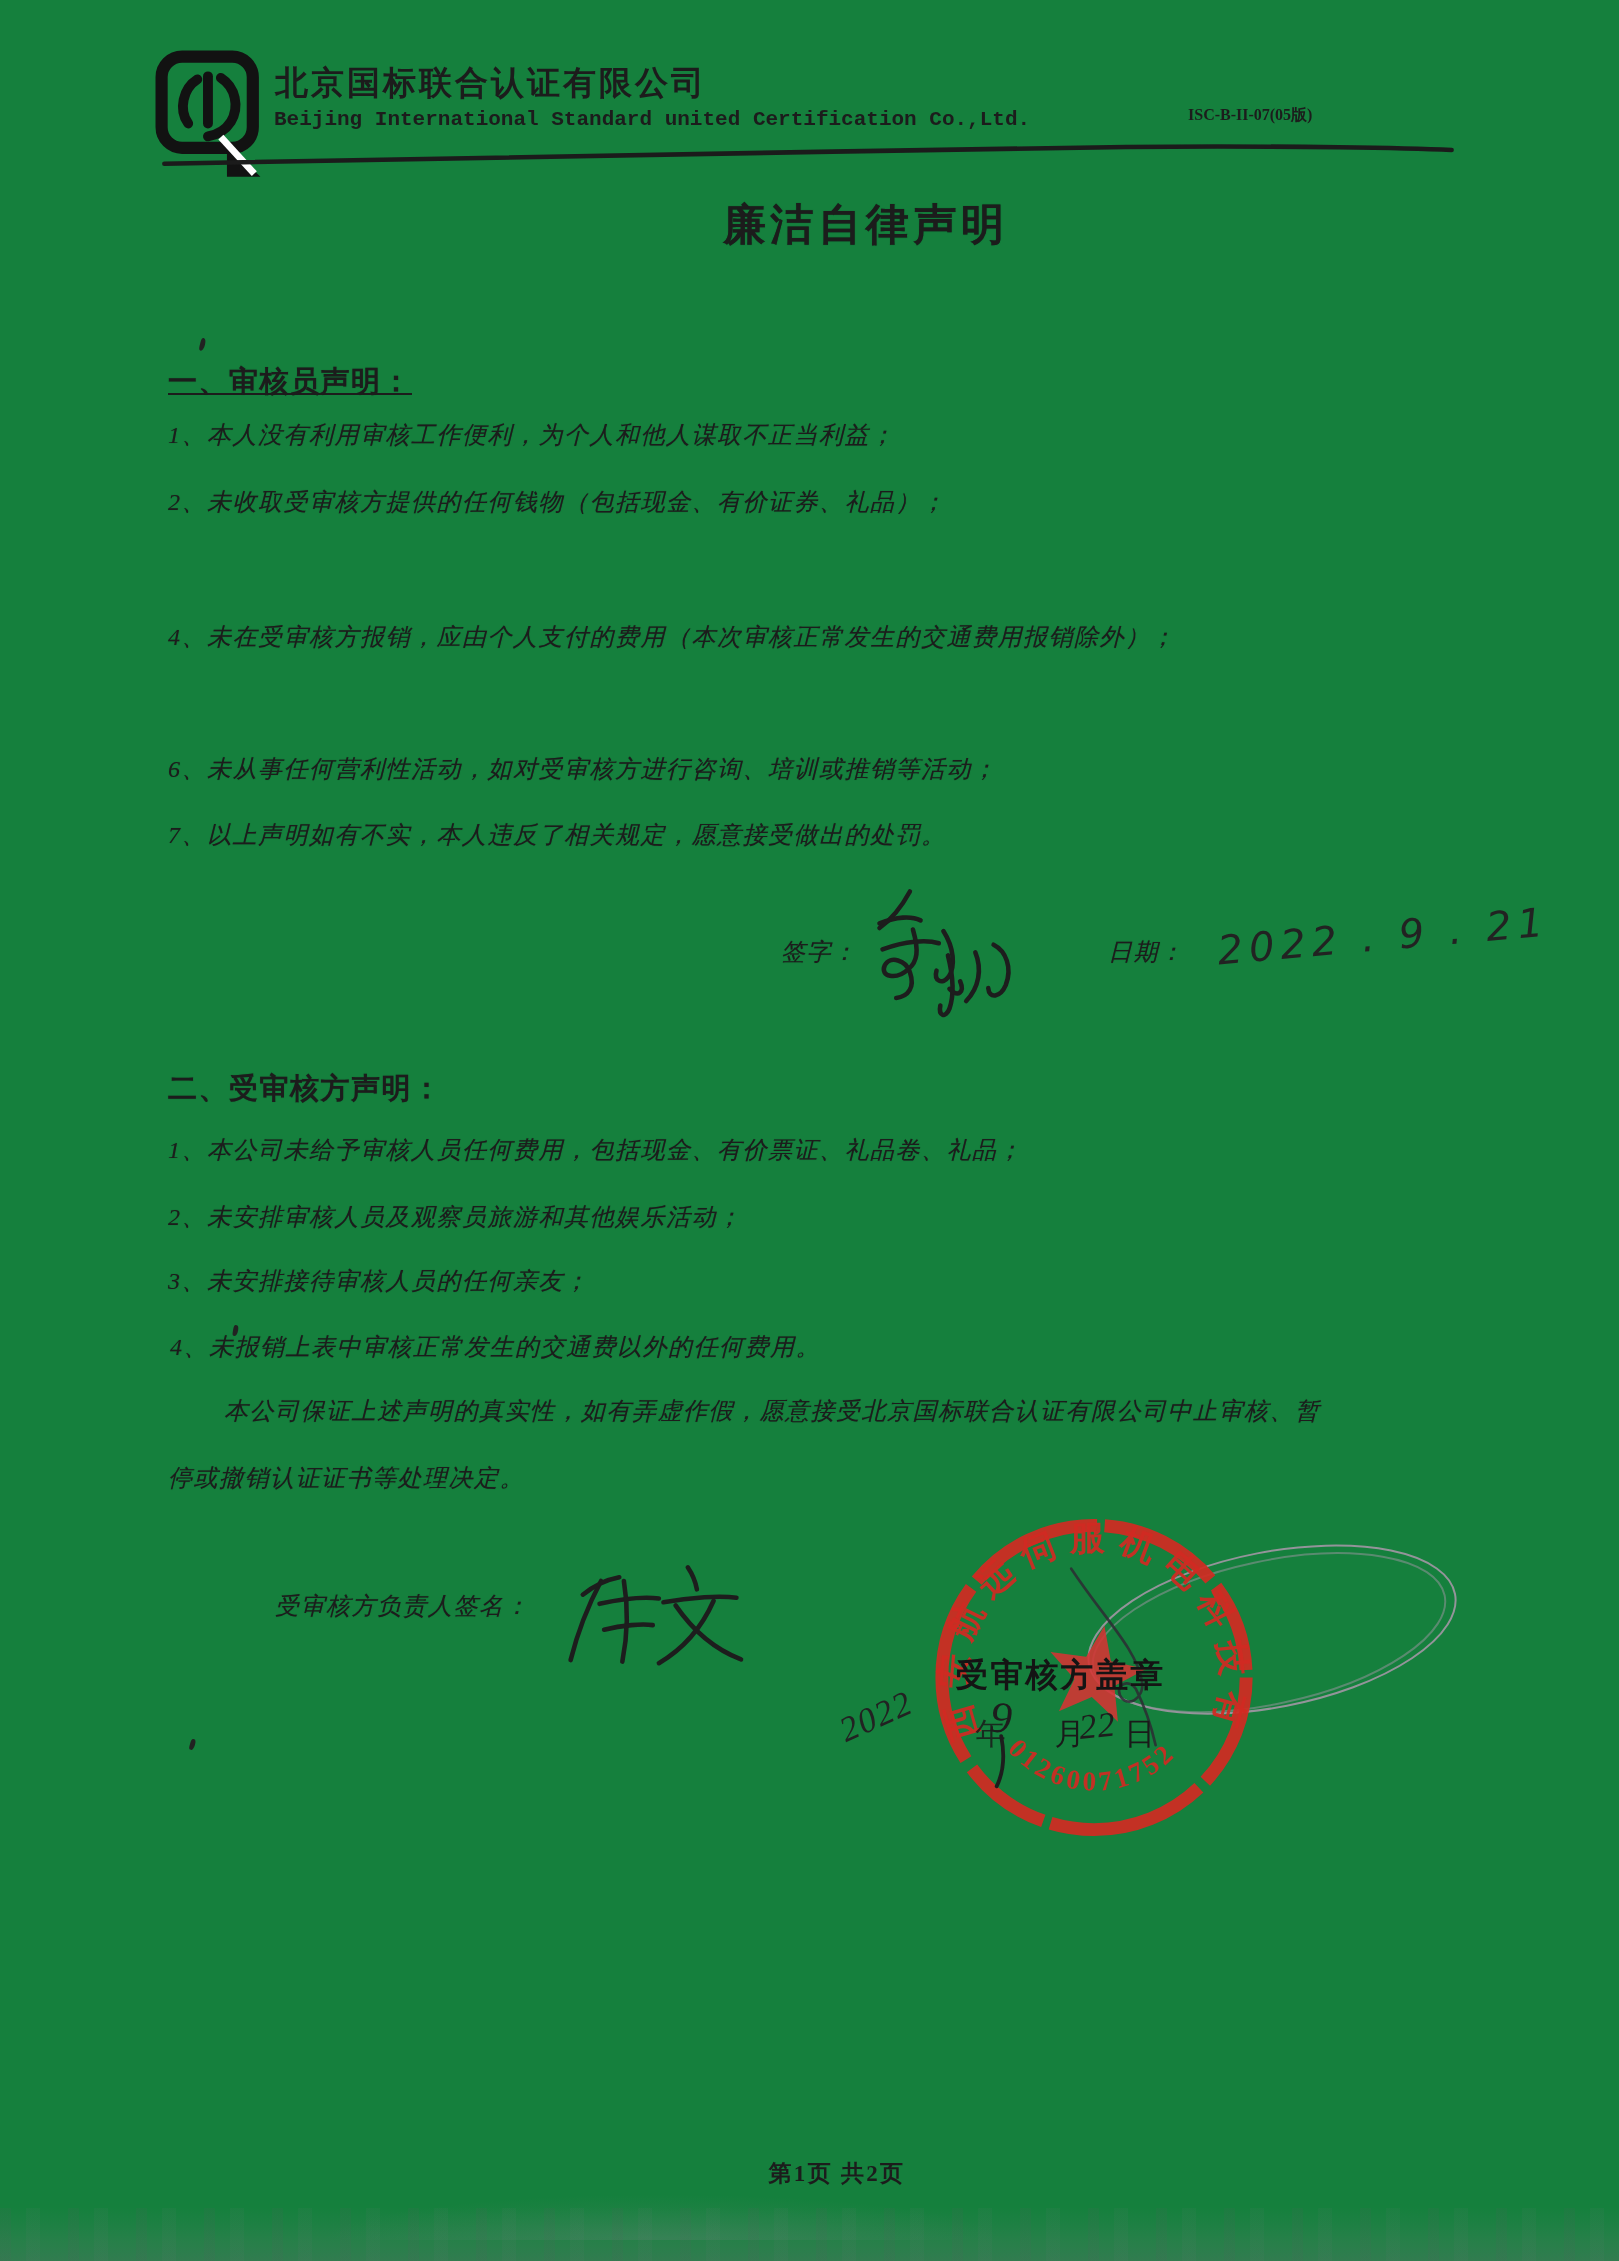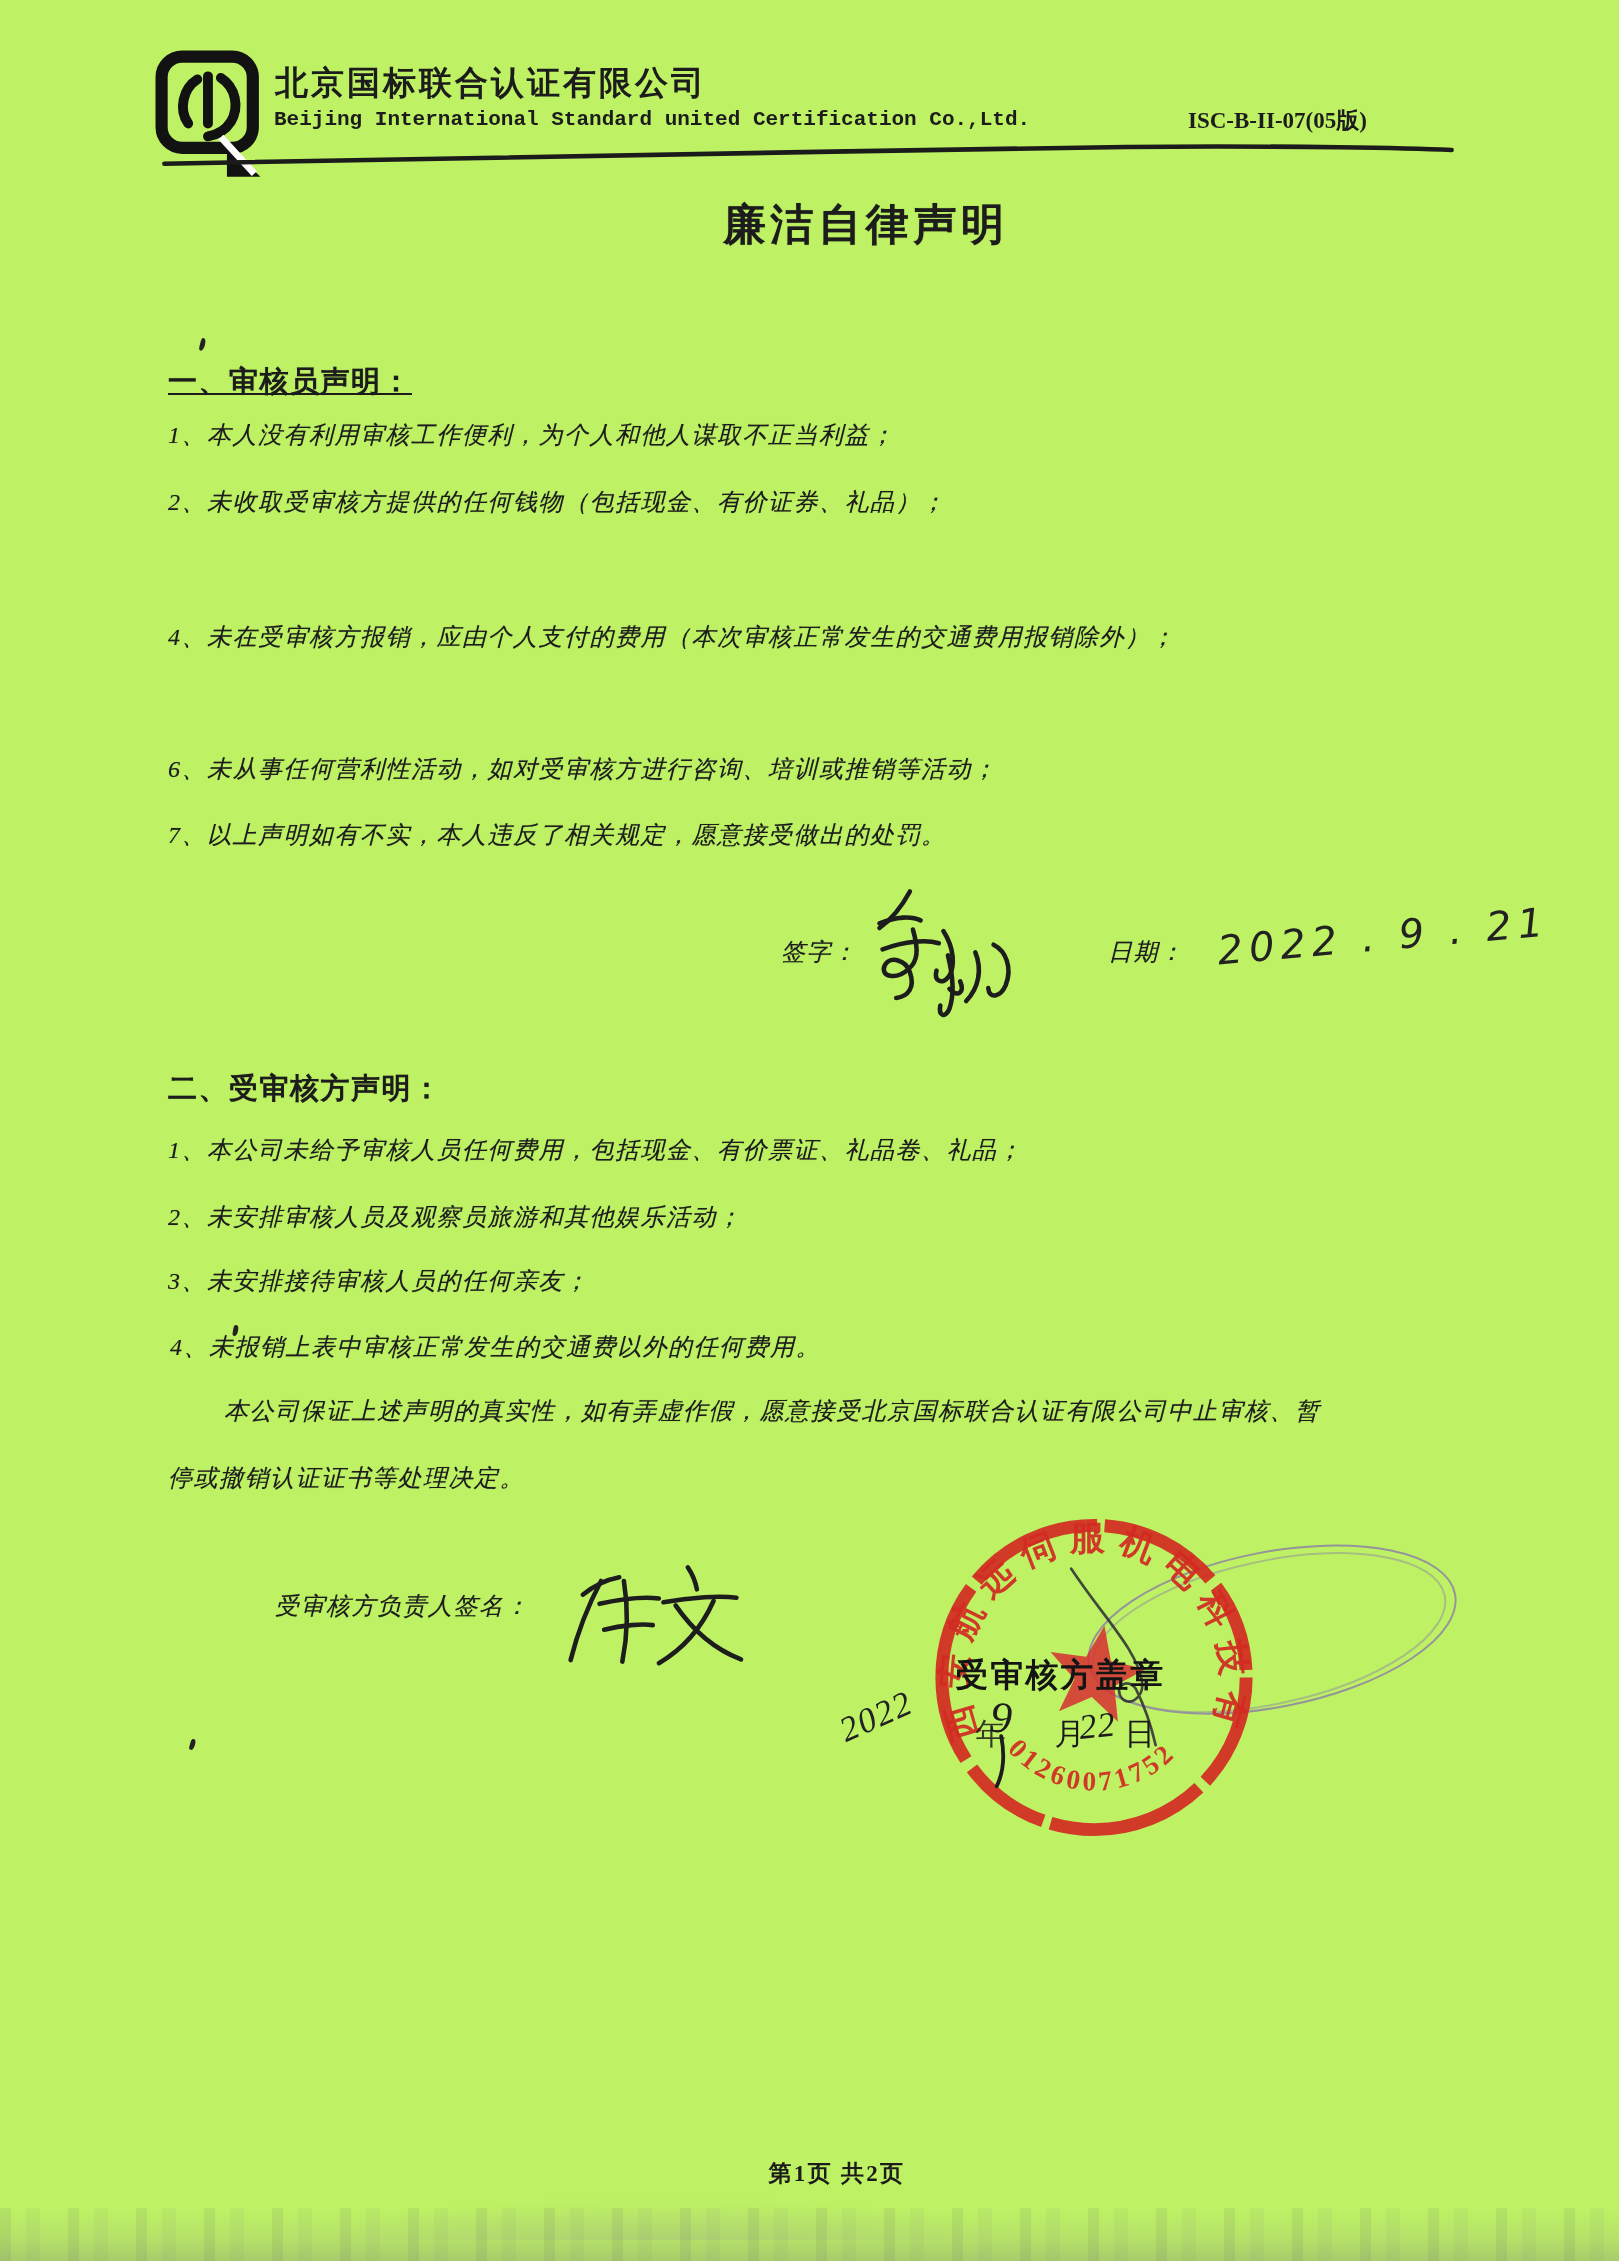--- a/index.html
+++ b/index.html
@@ -1,31 +1,31 @@
 <!DOCTYPE html>
 <html style="font-size:12px"><head>
 <meta charset="utf-8">
 <style>
   html,body{margin:0;padding:0;background:#e8e8e8;}
   .page{
-    position:relative;width:1619px;height:2261px;background:#bef264;
+    position:relative;width:1619px;height:2261px;background:#15803d;
     font-family:"Liberation Serif", serif;color:#1c1c1c;overflow:hidden;
   }
   .abs{position:absolute;}
   .cn{font-family:"Liberation Serif", serif;}
   .body-line{font-size:24px;letter-spacing:1.5px;white-space:nowrap;
     text-shadow:0 0 0.8px rgba(20,20,20,.45);font-style:italic;}
   .heading-line{font-size:29px;letter-spacing:1.5px;font-weight:600;white-space:nowrap;
     text-shadow:0 0 0.8px rgba(20,20,20,.4);}
   .title{font-size:43px;font-weight:700;letter-spacing:4.6px;white-space:nowrap;
     text-shadow:0 0 0.8px rgba(0,0,0,.5);}
   .company-cn{font-size:33px;font-weight:600;letter-spacing:3px;white-space:nowrap;}
   .company-en{font-family:"Liberation Mono", monospace;font-size:21px;font-weight:600;
     letter-spacing:0px;white-space:nowrap;}
-  .form-code{font-size:23px;font-weight:700;white-space:nowrap;text-align:center;}
+  .form-code{font-size:16px;font-weight:700;white-space:nowrap;text-align:center;}
   .footer{font-size:23px;font-weight:600;letter-spacing:2.3px;}
   .hand{font-family:"DejaVu Sans", sans-serif;font-style:italic;color:#222;}
   .speck{position:absolute;background:#222;border-radius:45% 55% 60% 40%;}
   .scan-band{
     position:absolute;left:0;bottom:0;width:100%;height:53px;
     background:
       repeating-linear-gradient(90deg, rgba(90,90,96,.10) 0 10.7px, rgba(0,0,0,0) 10.7px 26px, rgba(120,120,128,.07) 26px 40px, rgba(0,0,0,0) 40px 68px),
       linear-gradient(to bottom, rgba(0,0,0,0) 0%, rgba(130,130,138,.14) 55%, rgba(115,115,122,.30) 100%);
   }
   .scan-smudge{

